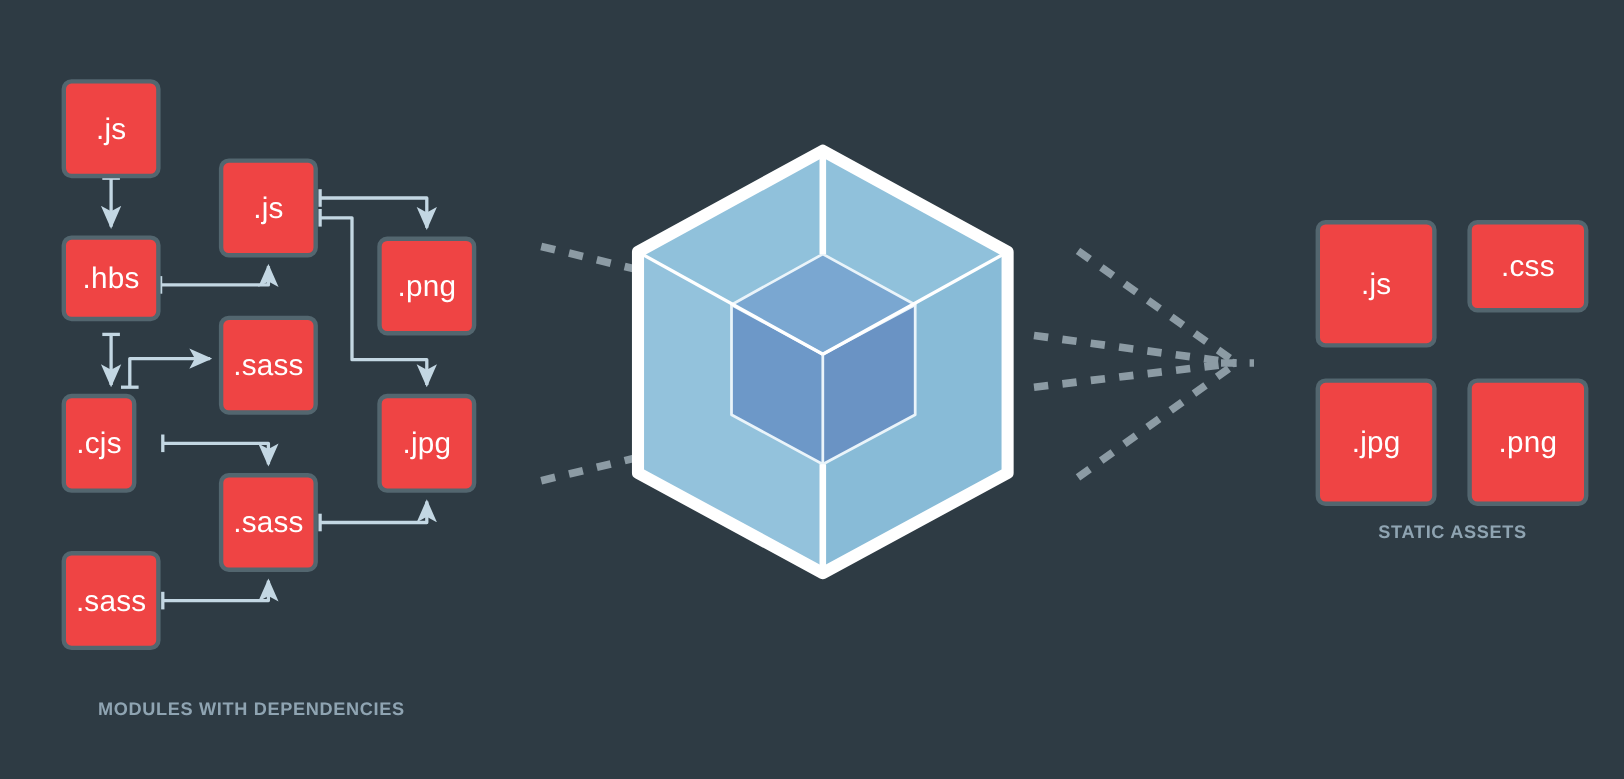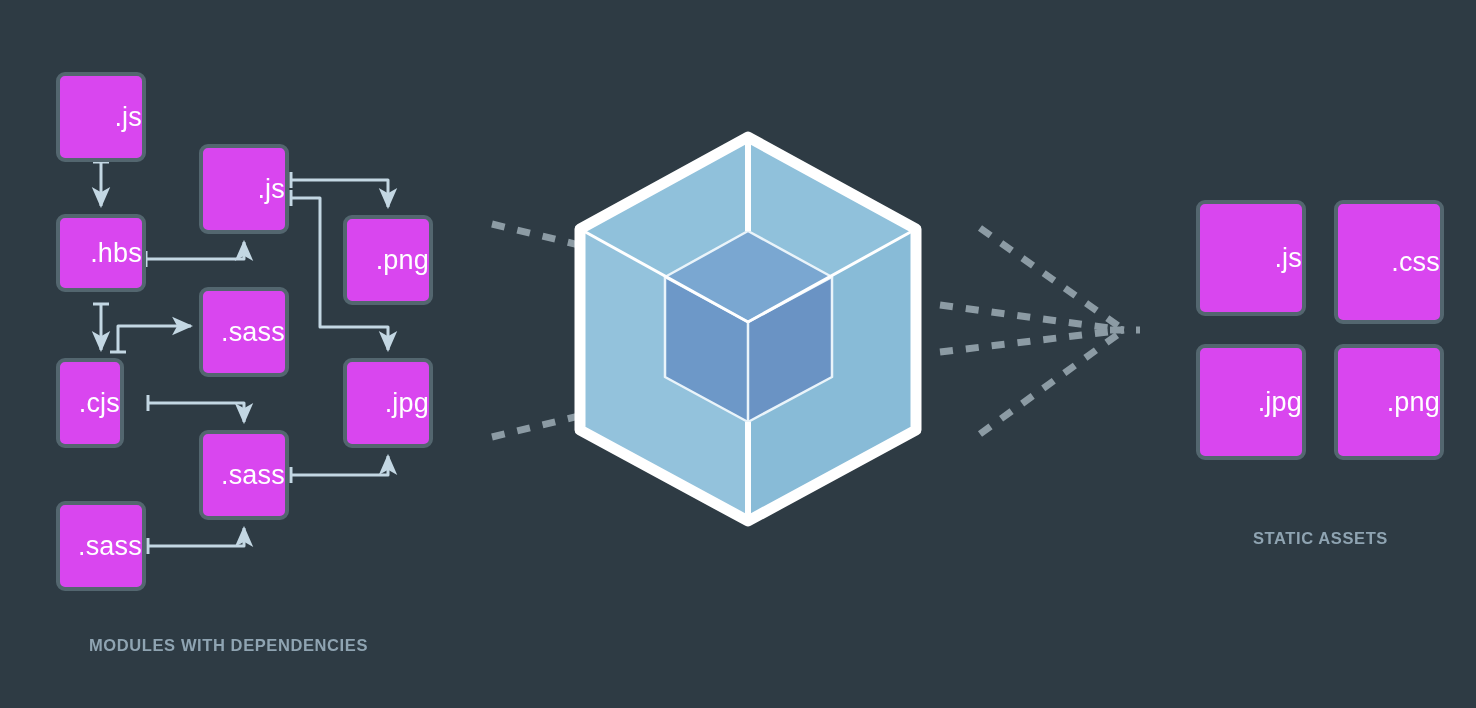--- a/index.html
+++ b/index.html
@@ -14,24 +14,24 @@
     height: 708px;
     background: #2E3B44;
     overflow: hidden;
     font-family: "Liberation Sans", "DejaVu Sans", sans-serif;
   }
   .file-box {
     position: absolute;
     box-sizing: border-box;
     border: 4px solid #53666F;
     border-radius: 9px;
-    background: #d946ef;
+    background: #ef4444;
     display: flex;
     align-items: center;
-    justify-content: flex-end;
+    justify-content: center;
   }
   .file-box .lbl {
     color: #FFFFFF;
     font-size: 27px;
     line-height: 1;
     letter-spacing: 0.2px;
     white-space: nowrap;
     font-family: "Liberation Sans", "DejaVu Sans", sans-serif;
   }
   .group-label {
@@ -196,26 +196,26 @@
   <div class="file-box" style="left:199px; top:430px; width:90px; height:90px;">
     <span class="lbl">.sass</span>
   </div>
   <div class="file-box" style="left:56px; top:501px; width:90px; height:90px;">
     <span class="lbl">.sass</span>
   </div>
 
   <div class="file-box" style="left:1196px; top:200px; width:110px; height:116px;">
     <span class="lbl">.js</span>
   </div>
-  <div class="file-box" style="left:1334px; top:200px; width:110px; height:124px;">
+  <div class="file-box" style="left:1334px; top:200px; width:110px; height:84px;">
     <span class="lbl">.css</span>
   </div>
   <div class="file-box" style="left:1196px; top:344px; width:110px; height:116px;">
     <span class="lbl">.jpg</span>
   </div>
   <div class="file-box" style="left:1334px; top:344px; width:110px; height:116px;">
     <span class="lbl">.png</span>
   </div>
 
   <div class="group-label" style="left:89px; top:636px;">MODULES WITH DEPENDENCIES</div>
-  <div class="group-label" style="left:1253px; top:529px;text-align:right;">STATIC ASSETS</div>
+  <div class="group-label" style="left:1253px; top:475px;text-align:right;">STATIC ASSETS</div>
 
 </div>
 
 </body></html>

